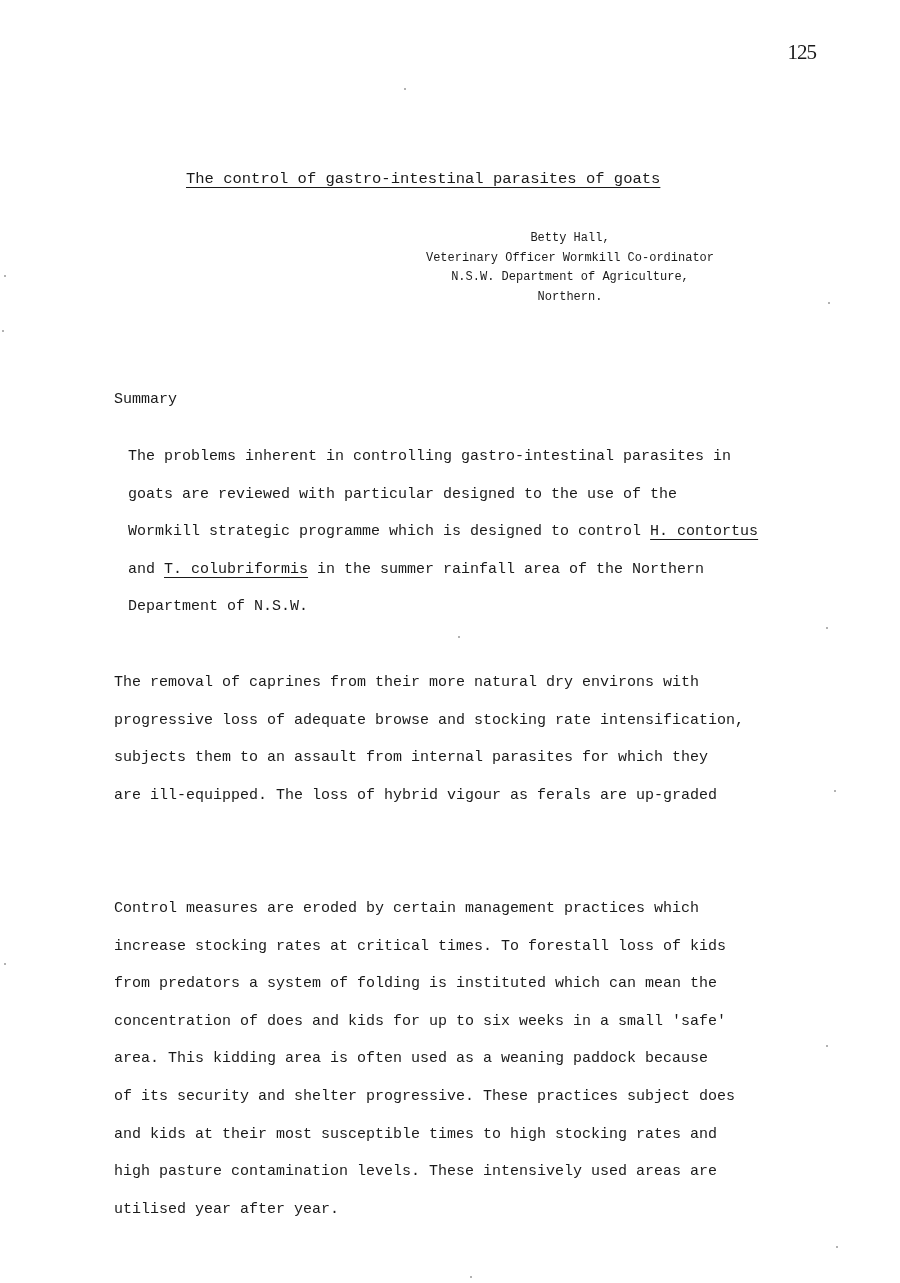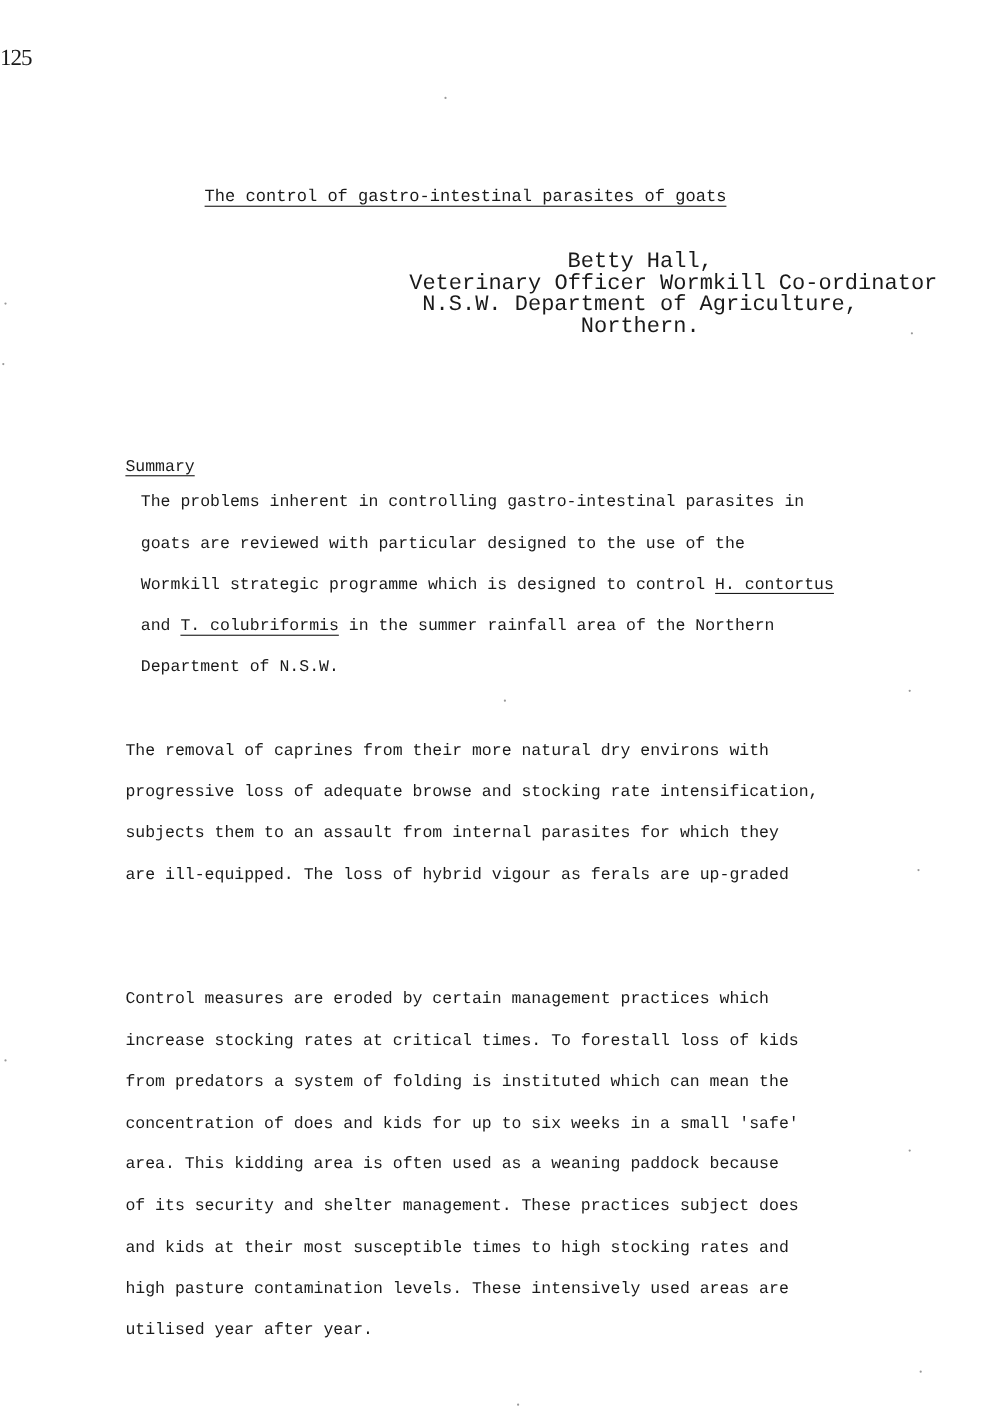--- a/index.html
+++ b/index.html
@@ -1,26 +1,26 @@
 <!DOCTYPE html>
 <html><head>
 <meta charset="utf-8">
 <style>
   html, body { margin: 0; padding: 0; background: #ffffff; }
   body { width: 900px; height: 1283px; position: relative; overflow: hidden;
          font-family: "Liberation Mono", "DejaVu Sans Mono", monospace; color: #1a1a1a; }
-  .page-number { position: absolute; top: 40px; left: 0; width: 816px; text-align: left;
+  .page-number { position: absolute; top: 40px; left: 0; width: 816px; text-align: right;
                  font-family: "Liberation Serif", "DejaVu Serif", serif; font-size: 21px; letter-spacing: -1px; }
   .title { position: absolute; top: 170px; left: 186px; font-size: 15.5px;
            text-decoration: underline; text-underline-offset: 4px; white-space: nowrap; }
-  .author-block { position: absolute; top: 229px; left: 372px; width: 420px; text-align: center;
-                  font-size: 20px; line-height: 19.5px; }
+  .author-block { position: absolute; top: 229px; left: 360px; width: 420px; text-align: center;
+                  font-size: 12px; line-height: 19.5px; }
   .author-block div { white-space: nowrap; }
-  .section-heading { position: absolute; top: 416px; left: 114px; font-size: 15px;
-                     text-decoration: underline; text-underline-offset: 4px; }
+  .section-heading { position: absolute; top: 391px; left: 114px; font-size: 15px;
+                     text-underline-offset: 4px; }
   .para { position: absolute; left: 114px; font-size: 15px; line-height: 37.6px; }
   .para .line { white-space: nowrap; height: 37.6px; }
   .ul { text-decoration: underline; text-underline-offset: 4px; }
   #p1 { top: 438px; margin-left: 14px; }
   #p2 { top: 664px; }
   #p3 { top: 890px; }
   .speck { position: absolute; width: 2px; height: 2px; background: #999; border-radius: 1px; }
 </style>
 </head>
 <body>
@@ -52,21 +52,21 @@
   <div class="line">subjects them to an assault from internal parasites for which they</div>
   <div class="line">are ill-equipped.  The loss of hybrid vigour as ferals are up-graded</div>
 </div>
 
 <div id="p3" class="para">
   <div class="line">Control measures are eroded by certain management practices which</div>
   <div class="line">increase stocking rates at critical times.  To forestall loss of kids</div>
   <div class="line">from predators a system of folding is instituted which can mean the</div>
   <div class="line">concentration of does and kids for up to six weeks in a small 'safe'</div>
   <div class="line">area.  This kidding area is often used as a weaning paddock because</div>
-  <div class="line">of its security and shelter management.  These practices subject does</div>
+  <div class="line">of its security and shelter progressive.  These practices subject does</div>
   <div class="line">and kids at their most susceptible times to high stocking rates and</div>
   <div class="line">high pasture contamination levels.  These intensively used areas are</div>
   <div class="line">utilised year after year.</div>
 </div>
 
 <div class="speck" style="top:88px;left:404px;"></div>
 <div class="speck" style="top:275px;left:4px;"></div>
 <div class="speck" style="top:330px;left:2px;"></div>
 <div class="speck" style="top:302px;left:828px;"></div>
 <div class="speck" style="top:636px;left:458px;"></div>

